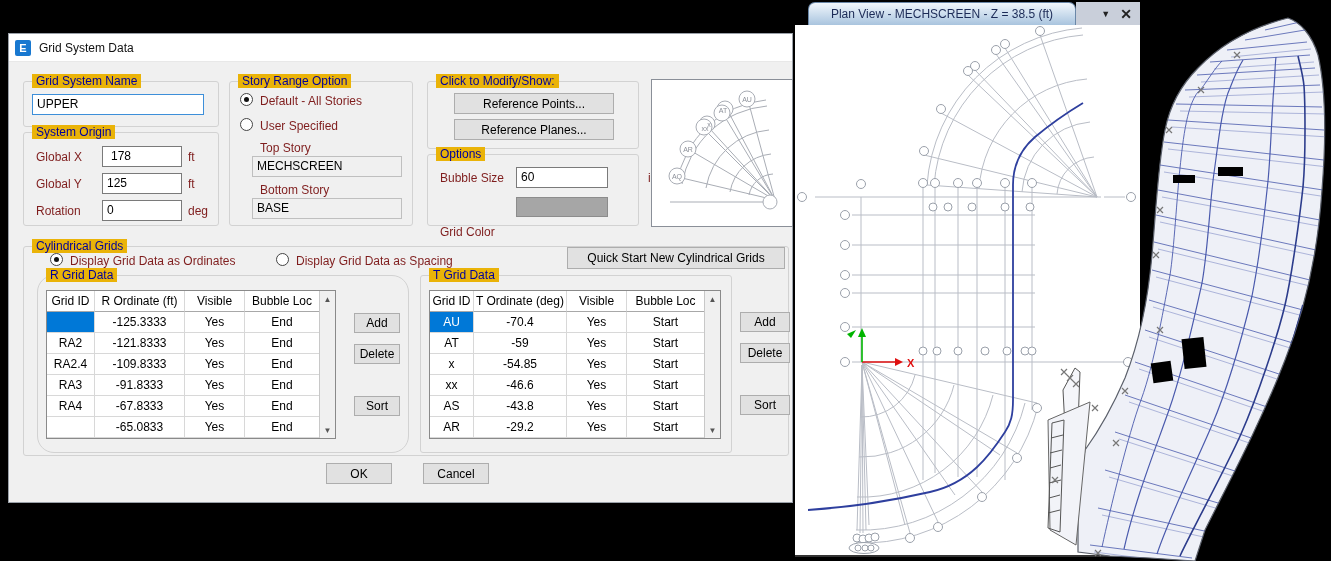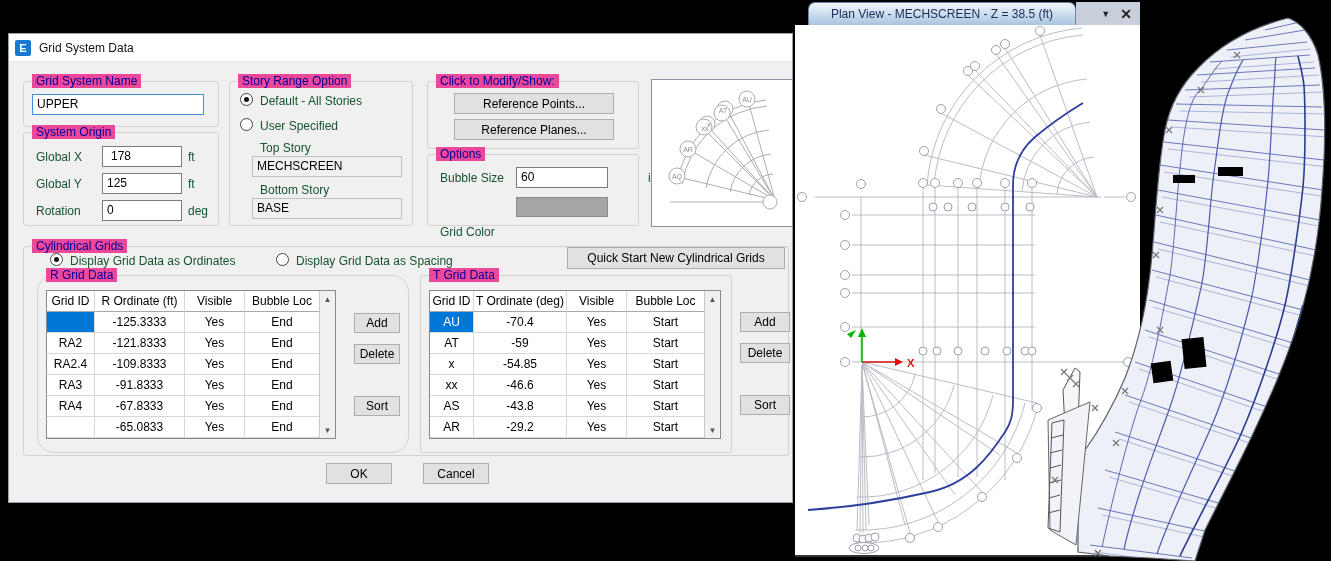--- a/index.html
+++ b/index.html
@@ -9,27 +9,27 @@
 
   
   #dlg{position:absolute;left:8px;top:33px;width:785px;height:470px;background:#f0f0f0;
        border:1px solid #9aa0a8;}
   #dlg-titlebar{position:absolute;left:0;top:0;width:100%;height:28px;background:#fff;
        display:flex;align-items:center;padding-left:6px;border-bottom:1px solid #e8e8e8;}
   #dlg-icon{width:16px;height:16px;background:#1878d0;color:#fff;font-weight:bold;font-size:11px;
        display:flex;align-items:center;justify-content:center;border-radius:2px;}
   #dlg-title{margin-left:8px;color:#111;}
   .group{position:absolute;border:1px solid #d2d2d2;border-radius:3px;}
-  .group-label{position:absolute;top:-8px;left:8px;background:#ec4899;color:#00009B;
+  .group-label{position:absolute;top:-8px;left:8px;background:#eab308;color:#00009B;
        padding:0 4px;line-height:14px;white-space:nowrap;}
   .txt{position:absolute;background:#fff;border:1px solid #7a7a7a;padding:0 4px;height:21px;
        line-height:19px;color:#000;}
   .txt.focus{border-color:#3d8fd9;}
   .txt.ro{background:#f0f0f0;border-color:#bfbfbf;}
-  .lbl{position:absolute;color:#14532d;white-space:nowrap;line-height:14px;}
+  .lbl{position:absolute;color:#7f1d1d;white-space:nowrap;line-height:14px;}
   .btn{position:absolute;background:#e1e1e1;border:1px solid #adadad;color:#000;
        display:flex;align-items:center;justify-content:center;white-space:nowrap;cursor:default;}
   .radio{position:absolute;width:13px;height:13px;border:1px solid #444;border-radius:50%;background:#fff;}
   .radio.checked::after{content:"";position:absolute;left:3px;top:3px;width:5px;height:5px;
        border-radius:50%;background:#111;}
   .swatch{position:absolute;background:#a6a6a6;border:1px solid #8c8c8c;}
   #preview-box{position:absolute;left:642px;top:45px;width:142px;height:148px;background:#fff;
        border:1px solid #8a8f98;}
 
   

